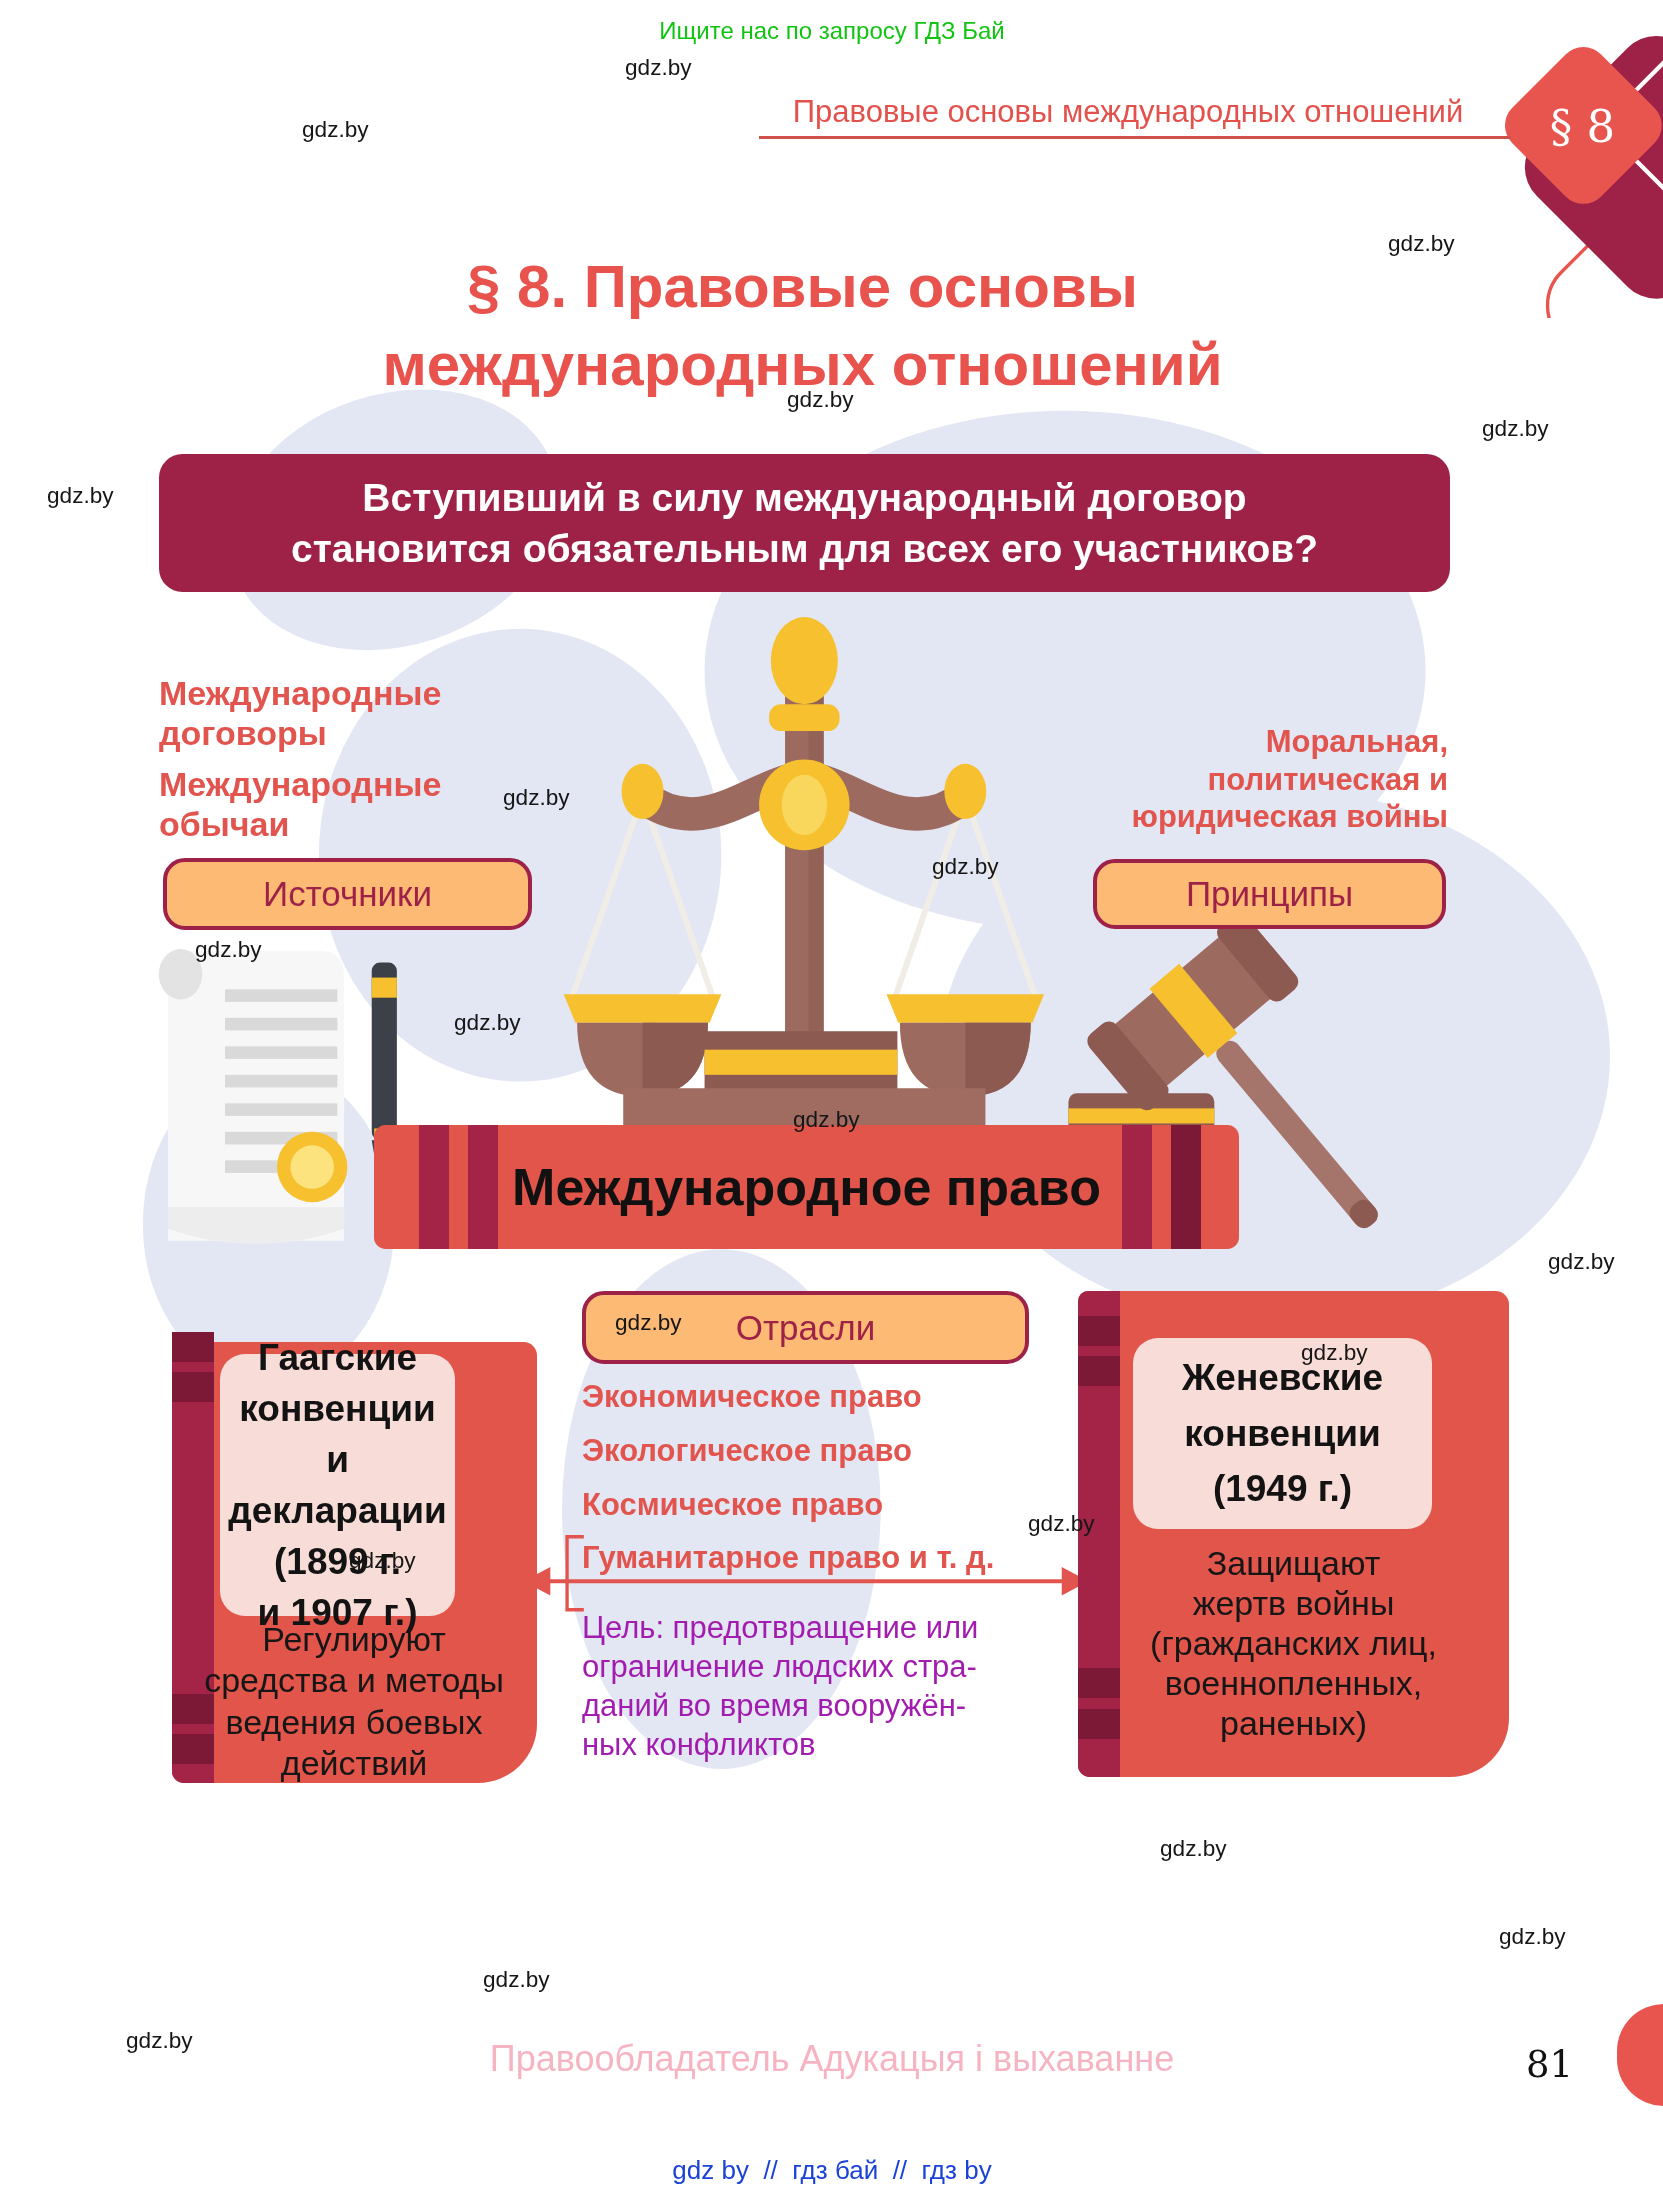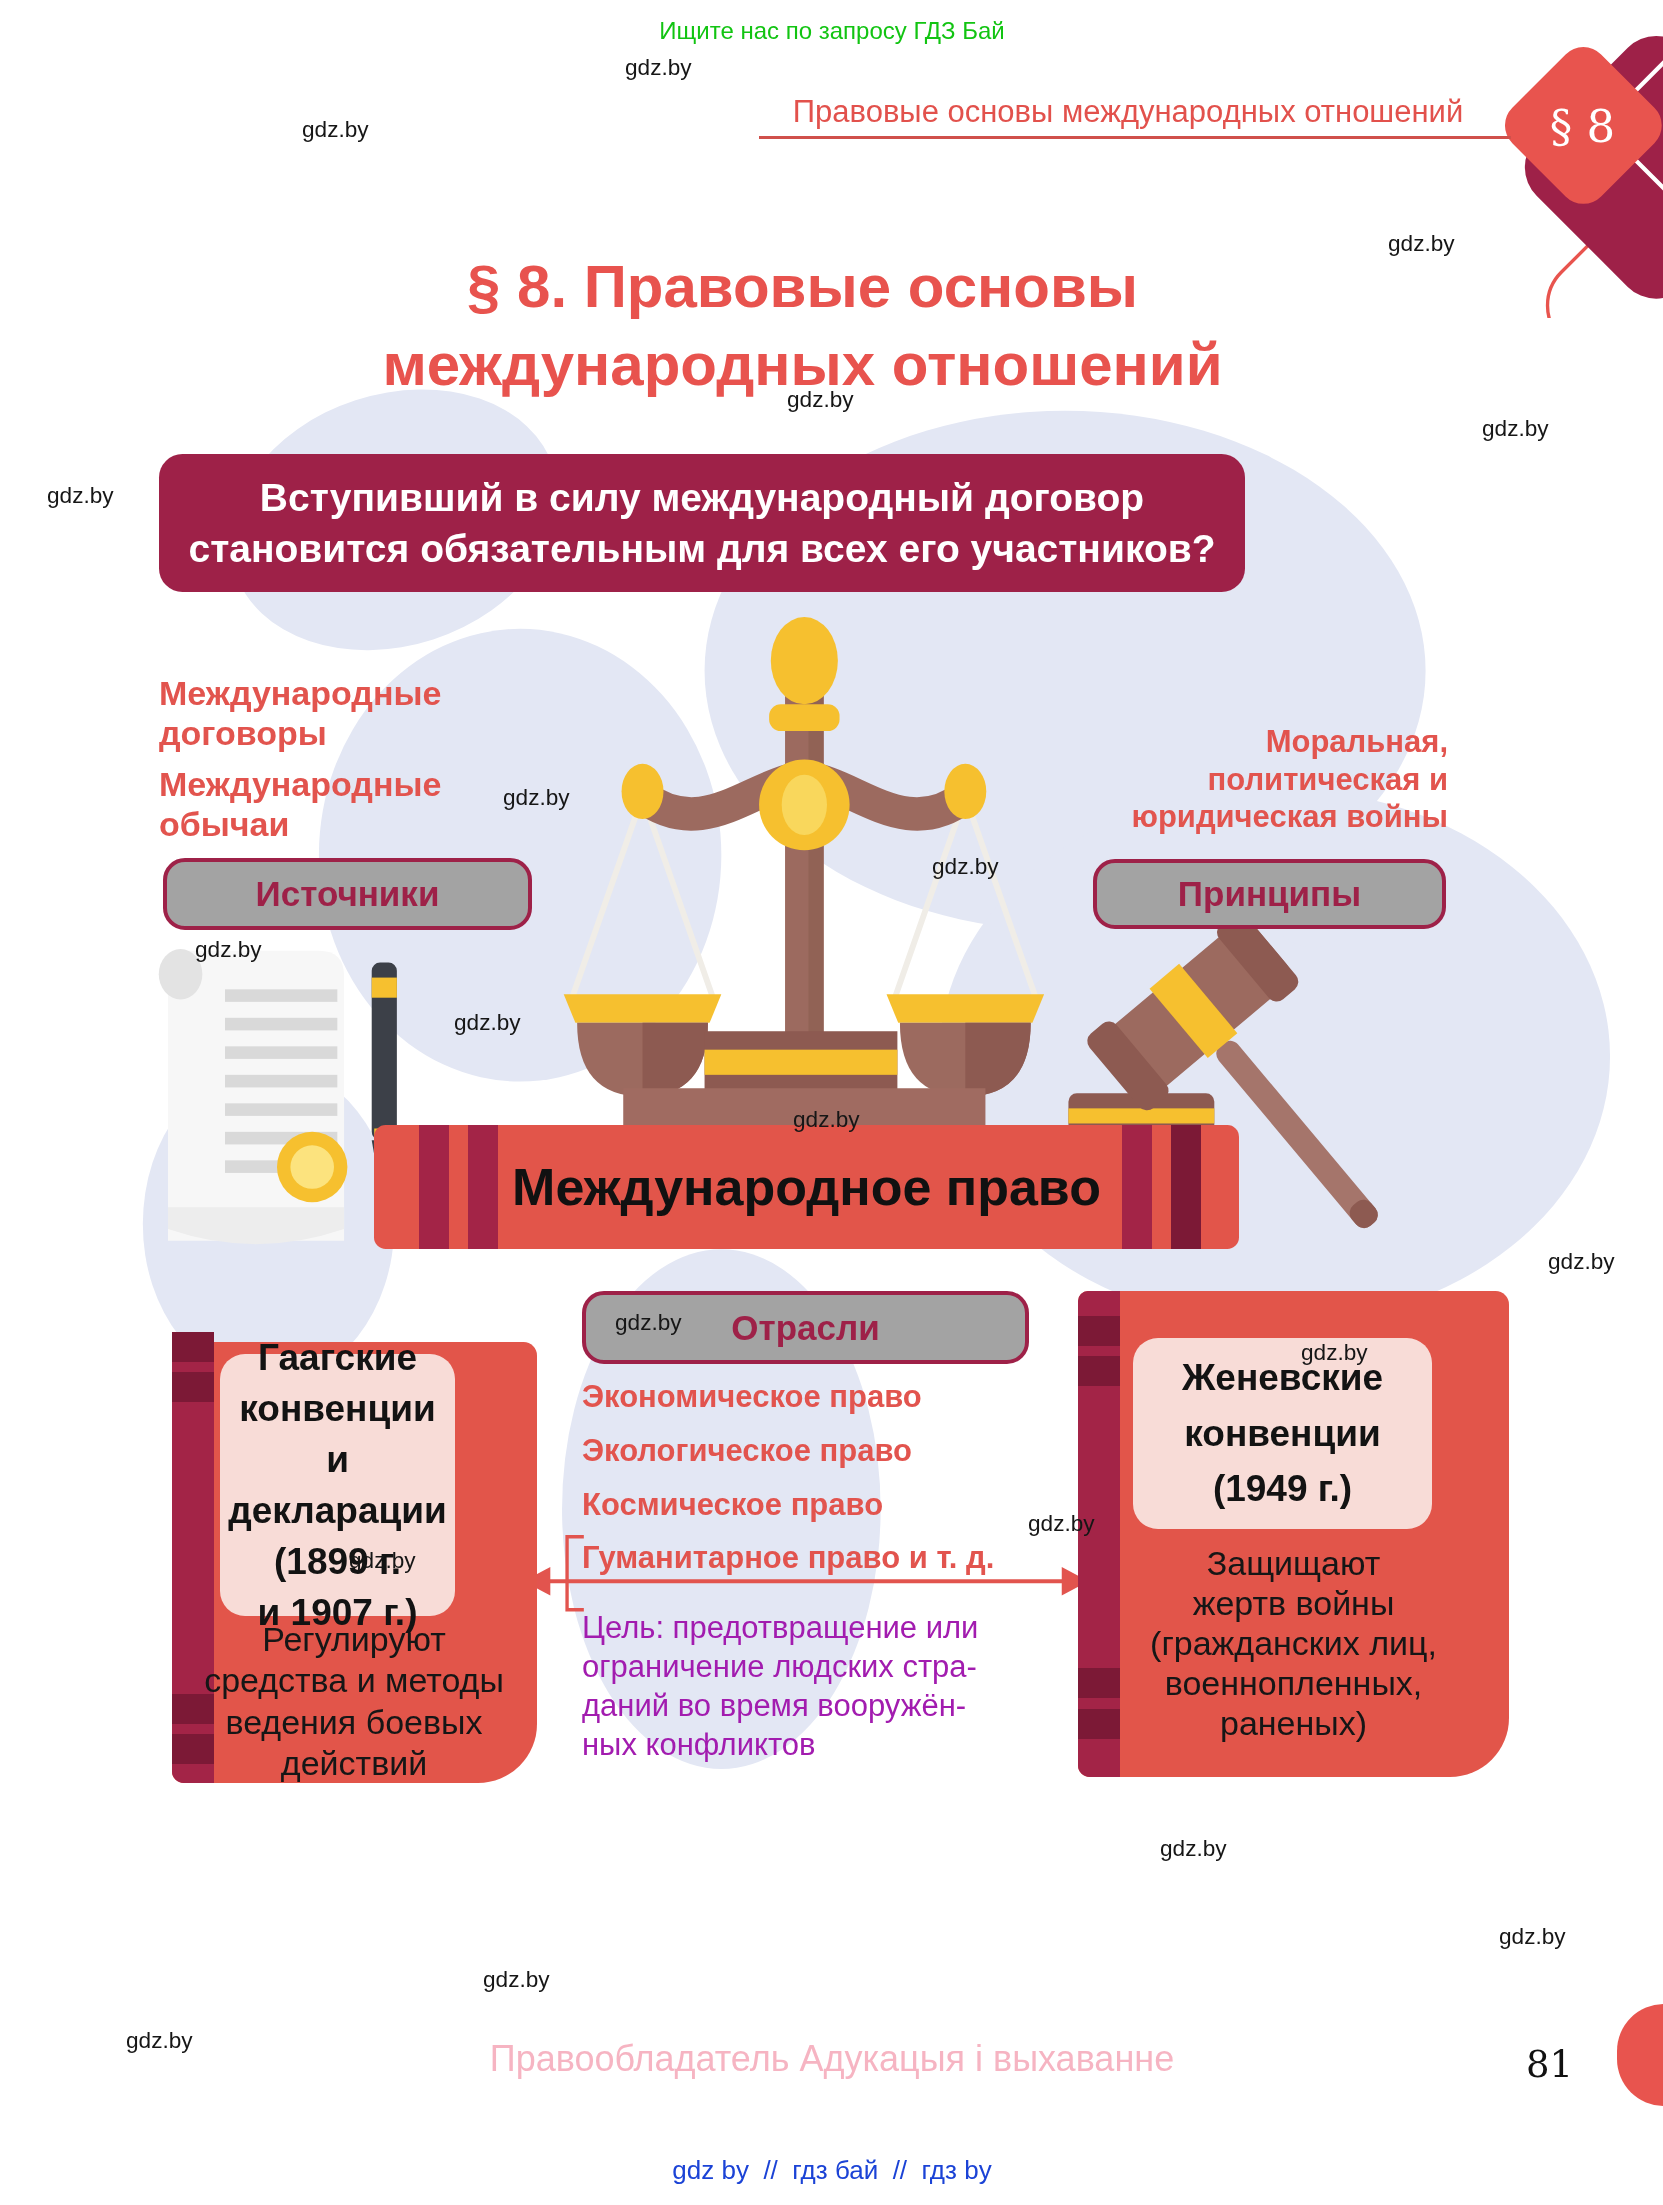--- a/index.html
+++ b/index.html
@@ -17,34 +17,34 @@
   .underline{left:759px;top:136px;width:752px;height:3.4px;background:#d0504b;z-index:3;}
   .badge-svg{position:absolute;right:0;top:25px;z-index:2;}
   .badge-text{left:1524px;top:96px;width:117px;height:60px;display:flex;align-items:center;justify-content:center;
      font-family:"DejaVu Serif",serif;font-size:45px;color:#ffffff;z-index:3;}
 
   
   .title{left:0;top:248px;width:1605px;text-align:center;font-weight:bold;font-size:60px;
          color:#e8534e;line-height:1.3;z-index:3;}
 
   
-  .banner{left:159px;top:454px;width:1086px;height:138px;background:#9e2148;border-radius:23.5px;
+  .banner{left:159px;top:454px;width:1291px;height:138px;background:#9e2148;border-radius:23.5px;
           display:flex;align-items:center;justify-content:center;text-align:center;color:#ffffff;
           font-weight:bold;font-size:39px;line-height:1.32;white-space:pre-line;z-index:2;}
 
   
   .redlabel{position:absolute;font-weight:bold;color:#e2544e;z-index:3;}
   .lab-l1{left:159px;top:674px;width:319px;font-size:34px;line-height:1.17;}
   .lab-l2{left:159px;top:765px;width:319px;font-size:34px;line-height:1.17;}
   .lab-r1{right:216px;top:644px;width:352px;font-size:32px;line-height:1.18;text-align:right;}
   .lab-r2{right:216px;top:723px;width:361px;font-size:31px;line-height:1.21;text-align:right;}
 
   
-  .pill{position:absolute;background:#a3a3a3;border:4.2px solid #9e2148;border-radius:22px;
-        display:flex;align-items:center;justify-content:center;color:#9e2148;font-weight:bold;z-index:2;}
+  .pill{position:absolute;background:#fdba74;border:4.2px solid #9e2148;border-radius:22px;
+        display:flex;align-items:center;justify-content:center;color:#9e2148;font-weight:normal;z-index:2;}
   .pill-sources{left:163px;top:858px;width:361px;height:64px;font-size:35px;}
   .pill-principles{left:1093px;top:859px;width:345px;height:62px;font-size:35px;}
   .pill-branches{left:582px;top:1291px;width:439px;height:65px;font-size:35px;}
 
   
   .bigbook{left:374px;top:1125px;width:865px;height:124px;background:#e2554a;border-radius:11.7px;z-index:2;}
   .bb-stripe{position:absolute;top:0;bottom:0;width:30px;background:#a32447;}
   .bb-s1{left:45px;} .bb-s2{left:94px;} .bb-s3{left:748px;} .bb-s4{left:797px;background:#7c1936;}
   .bb-label{position:absolute;left:0;right:0;top:0;bottom:0;display:flex;align-items:center;justify-content:center;
             font-weight:bold;font-size:52px;color:#111111;}

